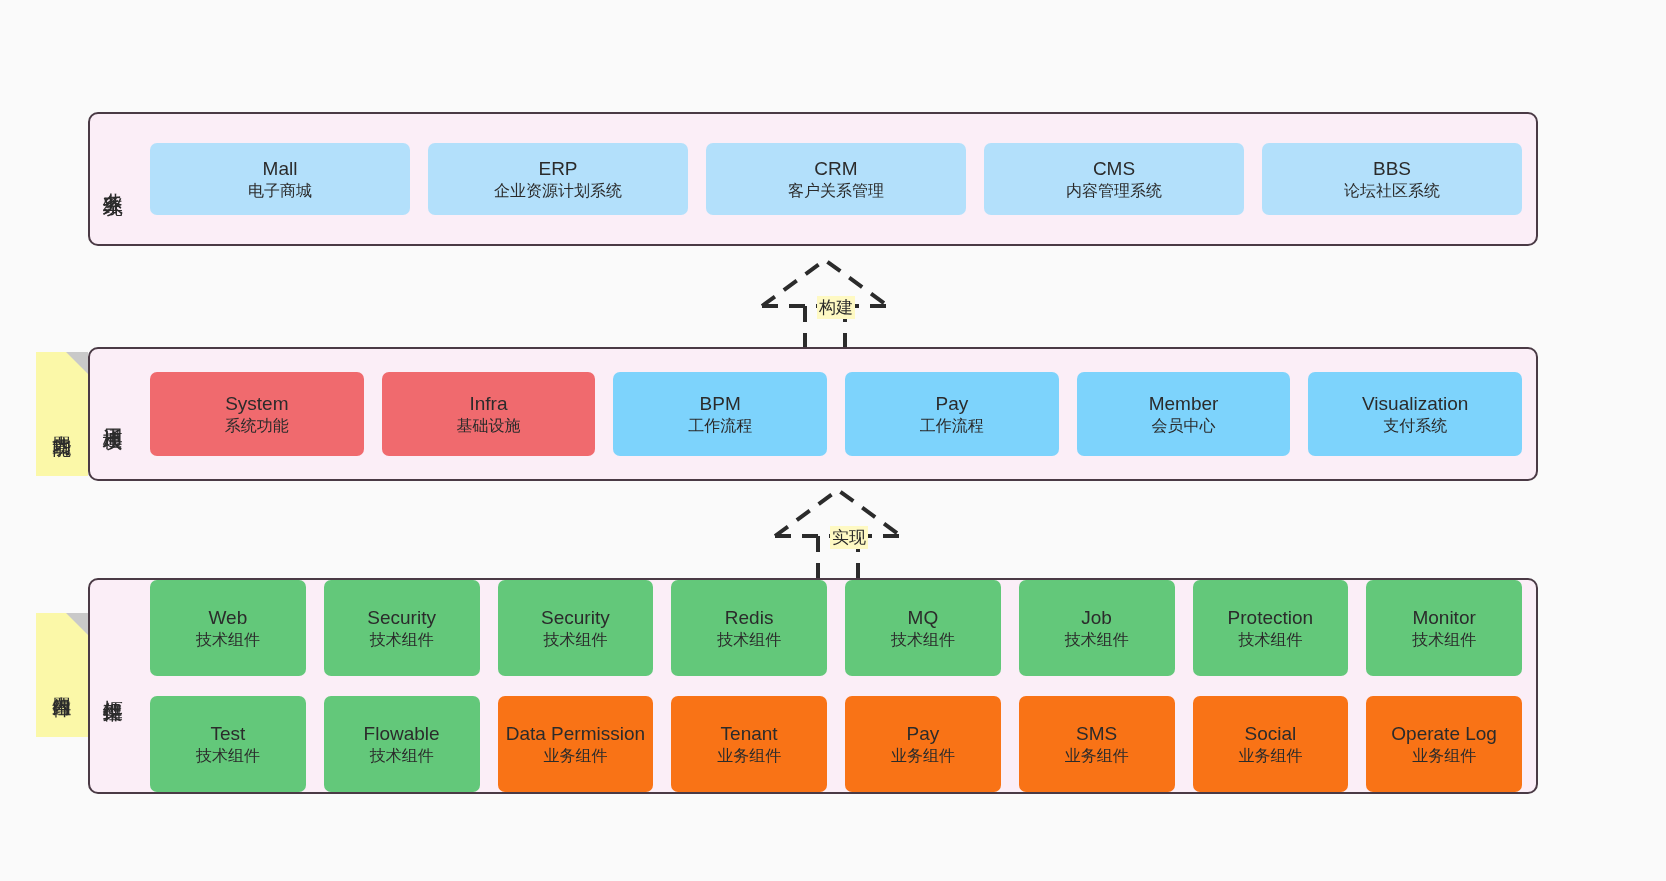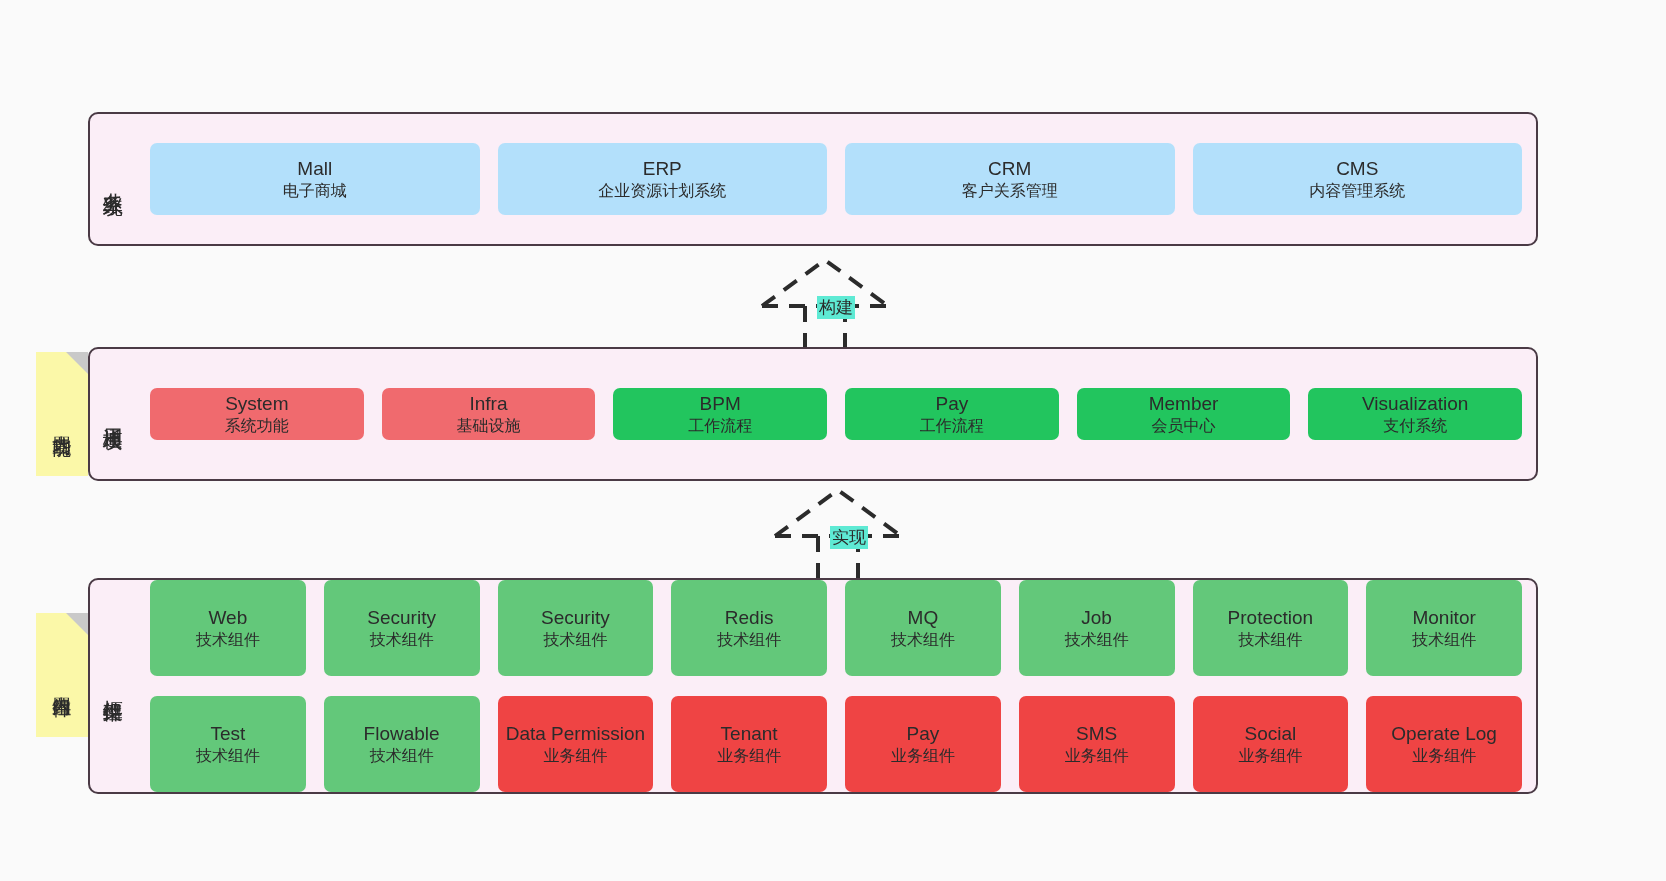--- a/index.html
+++ b/index.html
@@ -81,31 +81,31 @@
     font-family: "Liberation Sans", "DejaVu Sans", sans-serif;
   }
   .card .cn {
     font-size: 16px;
     color: #2b2b2b;
     font-family: "Liberation Sans", "DejaVu Sans", sans-serif;
   }
 
   .card.blue        { background: #b3e0fb; }
   .card.red         { background: #f06a6e; }
-  .card.pink        { background: #22c55e; justify-content: space-between; }
+  .card.pink        { background: #7dd3fc; }
   .card.green       { background: #63c87a; }
-  .card.lightgreen  { background: #ef4444; }
+  .card.lightgreen  { background: #f97316; }
 
   
   #layer-business { left: 88px;  top: 112px; width: 1450px; height: 134px; }
   #layer-common   { left: 88px;  top: 347px; width: 1450px; height: 134px; }
   #layer-frame    { left: 88px;  top: 578px; width: 1450px; height: 216px; }
 
   #layer-business .row { height: 72px; }
-  #layer-common   .row { height: 52px; border-radius: 14px; }
+  #layer-common   .row { height: 84px; border-radius: 14px; }
   #layer-frame    .row { height: 96px; }
 
   
   .note {
     position: absolute;
     width: 52px;
     background: #fbf8a8;
     box-sizing: border-box;
     display: flex;
     align-items: center;
@@ -138,21 +138,21 @@
     width: 170px;
     height: 96px;
   }
   .connector svg { display: block; overflow: visible; }
   .connector .conn-label {
     position: absolute;
     left: 60px;
     top: 40px;
     font-size: 17px;
     color: #2b2b2b;
-    background: #5eead4;
+    background: #fef9c3;
     padding: 0 2px;
     white-space: nowrap;
     font-family: "Liberation Sans", "DejaVu Sans", sans-serif;
   }
   #conn-build   { left: 757px; top: 256px; }
   #conn-realize { left: 770px; top: 486px; }
 </style>
 </head>
 <body>
 
@@ -170,20 +170,24 @@
           <span class="en">ERP</span>
           <span class="cn">企业资源计划系统</span>
         </div>
         <div class="card blue">
           <span class="en">CRM</span>
           <span class="cn">客户关系管理</span>
         </div>
         <div class="card blue">
           <span class="en">CMS</span>
           <span class="cn">内容管理系统</span>
+        </div>
+        <div class="card blue">
+          <span class="en">BBS</span>
+          <span class="cn">论坛社区系统</span>
         </div>
       </div>
     </div>
   </div>
 
   <div class="connector" id="conn-build">
     <svg width="170" height="96" viewBox="0 0 170 96">
       <polyline points="5,50 68,4 131,50" fill="none" stroke="#2b2b2b" stroke-width="4" stroke-dasharray="16 11" stroke-linecap="butt"></polyline>
       <polyline points="5,50 131,50" fill="none" stroke="#2b2b2b" stroke-width="4" stroke-dasharray="16 11" stroke-linecap="butt"></polyline>
       <polyline points="48,50 48,94" fill="none" stroke="#2b2b2b" stroke-width="4" stroke-dasharray="16 11" stroke-linecap="butt"></polyline>

